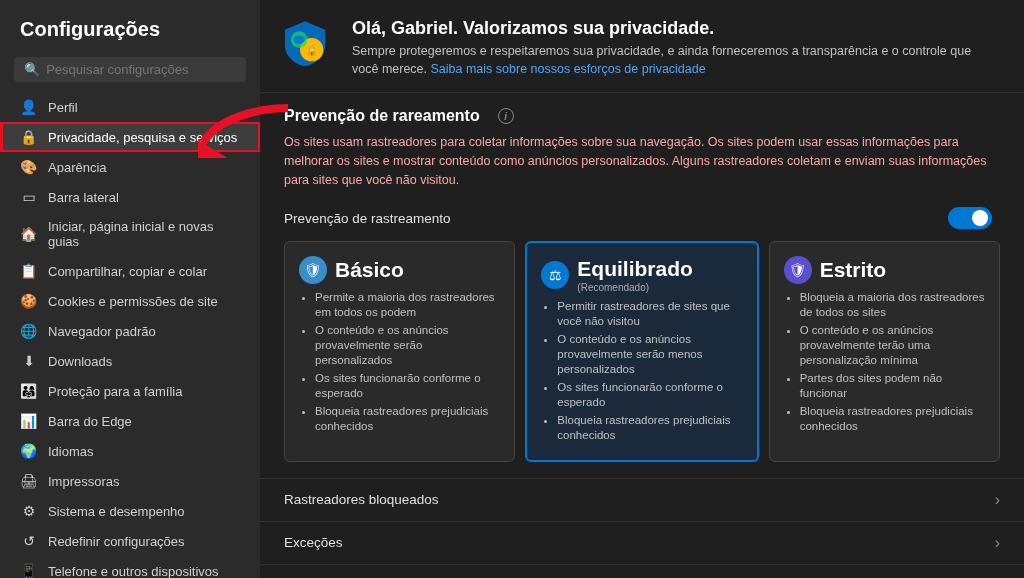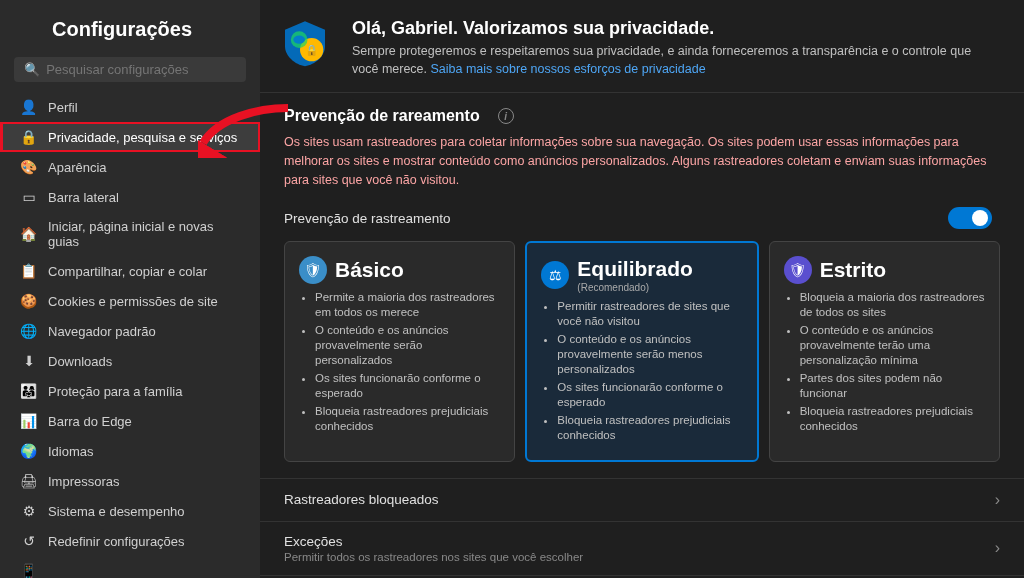--- a/index.html
+++ b/index.html
@@ -21,21 +21,20 @@
       height: 578px;
       display: flex;
       flex-direction: column;
       overflow: hidden;
     }
     .sidebar-title {
       font-size: 20px;
       font-weight: 600;
       color: #ffffff;
       padding: 18px 20px 10px 20px;
-      margin-left: 32px;
     }
     .sidebar-search {
       margin: 6px 14px 10px 14px;
       display: flex;
       align-items: center;
       background: #3a3a3a;
       border-radius: 4px;
       padding: 5px 10px;
       gap: 6px;
     }
@@ -367,20 +366,21 @@
       <div class="nav-item">
     <span class="nav-icon">⚙</span>
     <span class="nav-label">Sistema e desempenho</span>
   </div>
       <div class="nav-item">
     <span class="nav-icon">↺</span>
     <span class="nav-label">Redefinir configurações</span>
   </div>
       <div class="nav-item">
     <span class="nav-icon">📱</span>
+    <span class="nav-label">Telefone e outros dispositivos</span>
   </div>
     </nav>
 </div>
 
 <svg class="red-arrow-svg" width="100" height="60" viewBox="0 0 100 60">
   <defs>
     <marker id="arrowhead" markerWidth="10" markerHeight="7" refX="0" refY="3.5" orient="auto">
       <polygon points="0 0, 10 3.5, 0 7" fill="#e81123"></polygon>
     </marker>
   </defs>
@@ -425,21 +425,21 @@
   <div class="cards-row" id="cards-row">
   <div class="card">
     <div class="card-header">
       <div class="card-icon basic">🛡</div>
       <div>
         <div class="card-title">Básico</div>
 
       </div>
     </div>
     <ul class="card-bullets">
-          <li>Permite a maioria dos rastreadores em todos os merece</li>
+          <li>Permite a maioria dos rastreadores em todos os podem</li>
           <li>O conteúdo e os anúncios provavelmente serão personalizados</li>
           <li>Os sites funcionarão conforme o esperado</li>
           <li>Bloqueia rastreadores prejudiciais conhecidos</li>
         </ul>
   </div>
       <div class="card selected">
     <div class="card-header">
       <div class="card-icon balanced">⚖</div>
       <div>
         <div class="card-title">Equilibrado</div>
@@ -473,21 +473,20 @@
   <div class="expand-row">
     <div class="expand-row-left">
       <div class="expand-title">Rastreadores bloqueados</div>
     </div>
     <span class="chevron-right">›</span>
   </div>
 
   <div class="expand-row">
     <div class="expand-row-left">
       <div class="expand-title">Exceções</div>
-      <div class="expand-sub">Permitir todos os rastreadores nos sites que você escolher</div>
     </div>
     <span class="chevron-right">›</span>
   </div>
 
   <div class="bottom-toggle-row">
     
     
   </div>
 
 </div>

